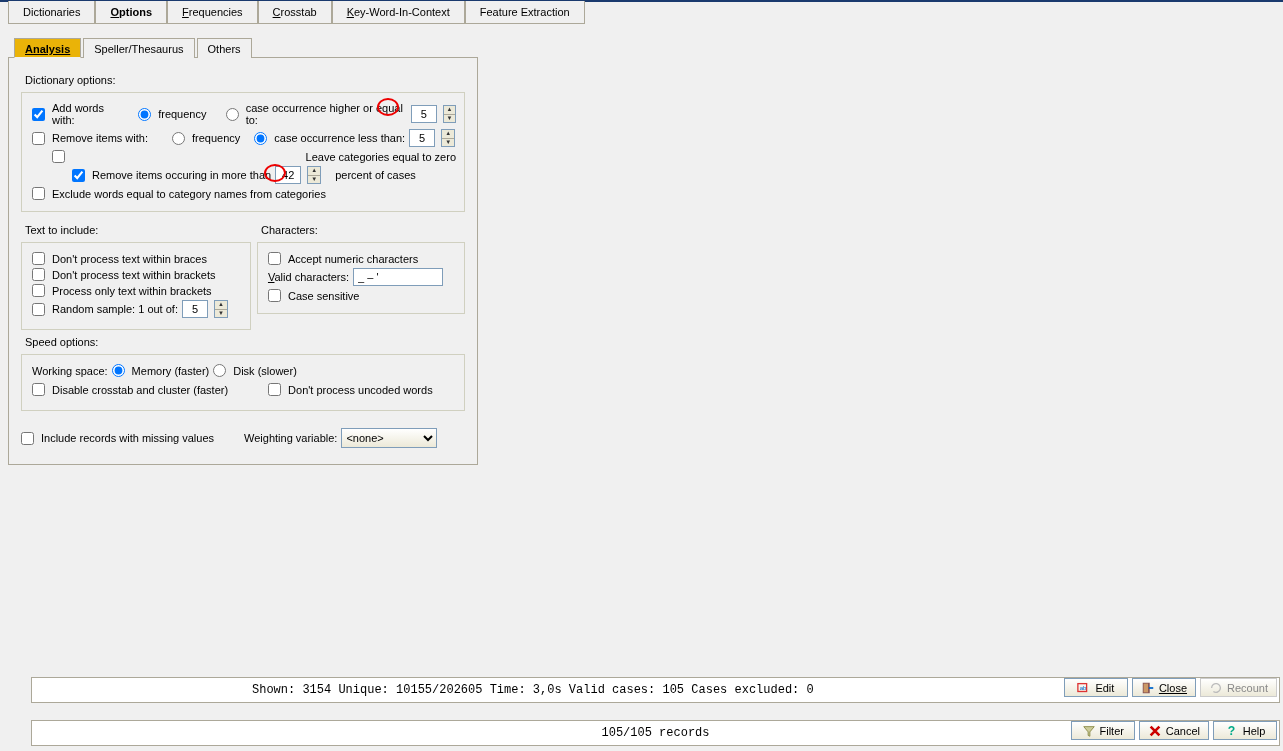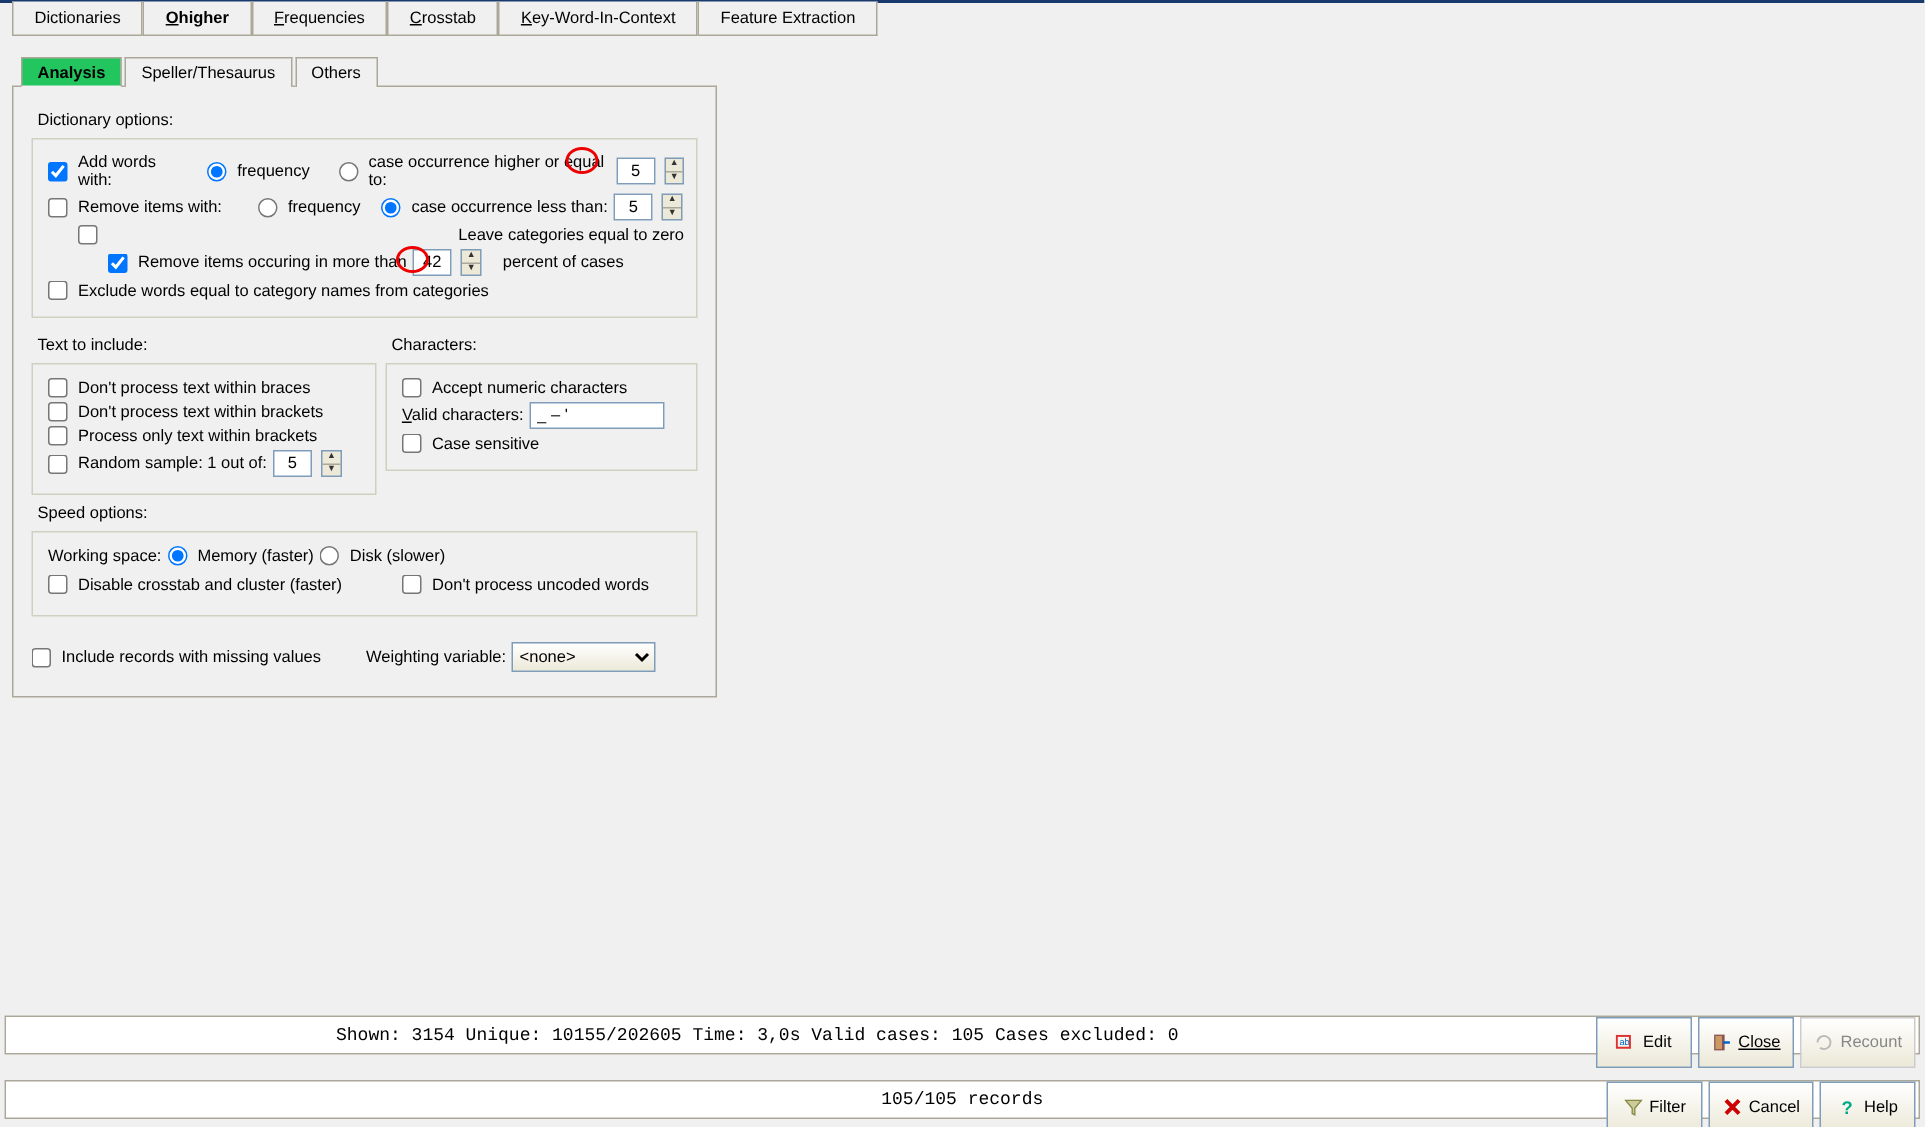--- a/index.html
+++ b/index.html
@@ -44,22 +44,23 @@
   }
   .sub-tab {
     padding: 4px 10px 2px 10px;
     border: 1px solid #aca899;
     border-bottom: none;
     margin-right: 2px;
     background: #f0f0f0;
   }
   .sub-tab.active {
     font-weight: bold;
-    background: #22c55e;
+    background: #eab308;
     border-bottom: 1px solid #f0f0f0;
+    text-decoration: underline;
   }
   .panel {
     border: 1px solid #aca899;
     width: 470px;
     padding: 10px 12px 10px 12px;
     position: relative;
     z-index: 1;
   }
   .section-label {
     margin: 6px 0 6px 4px;
@@ -119,46 +120,46 @@
     border:1px solid #aca899;
     background:#fff;
     margin: 1px 3px;
     height: 26px;
     display:flex;align-items:center;
     font-family: "Courier New", monospace;
     font-size:12px;
   }
   .bottom-bar-1{justify-content:flex-start;padding-left:220px;}
   .bottom-bar-2{justify-content:center;position:relative;}
-  .bottom-wrap{position:absolute;bottom:4px;left:0;right:0;}
+  .bottom-wrap{position:absolute;bottom:4px;left:0;right:0;padding-left:28px;}
   .btn-row{position:absolute;right:6px;display:flex;gap:4px;}
   .btn{
     border:1px solid #7f9db9;
     background: linear-gradient(#fff,#ece9d8);
     padding:3px 8px;
     display:flex;align-items:center;gap:4px;
     font-size:11px;font-family:Tahoma,sans-serif;
     min-width:64px;justify-content:center;
-    height:34px;
+    height:19px;
   }
   .btn.disabled{color:#888;border-color:#ccc;}
   svg.ico{width:14px;height:14px;flex:none;}
   select.combo {
     border:1px solid #7f9db9;font-size:11px;height:20px;width:96px;
     background:linear-gradient(#fff,#ece9d8);
   }
   .speed-group{border:1px solid #d0d0c0;padding:6px 8px 8px 10px;margin-bottom:6px;}
   label{cursor:default;}
 </style>
 </head>
 <body>
 
 <div class="main-tabs">
   <div class="main-tab">Dictionaries</div>
-  <div class="main-tab active"><span class="ul">O</span><span>higher</span></div>
+  <div class="main-tab active"><span class="ul">O</span><span>ptions</span></div>
   <div class="main-tab"><span class="ul">F</span>requencies</div>
   <div class="main-tab"><span class="ul">C</span>rosstab</div>
   <div class="main-tab"><span class="ul">K</span>ey-Word-In-Context</div>
   <div class="main-tab main-tab-d">Feature Extraction</div>
 </div>
 
 <div class="body-area">
   <div class="sub-tabs">
     <div class="sub-tab active">Analysis</div>
     <div class="sub-tab">Speller/Thesaurus</div>

